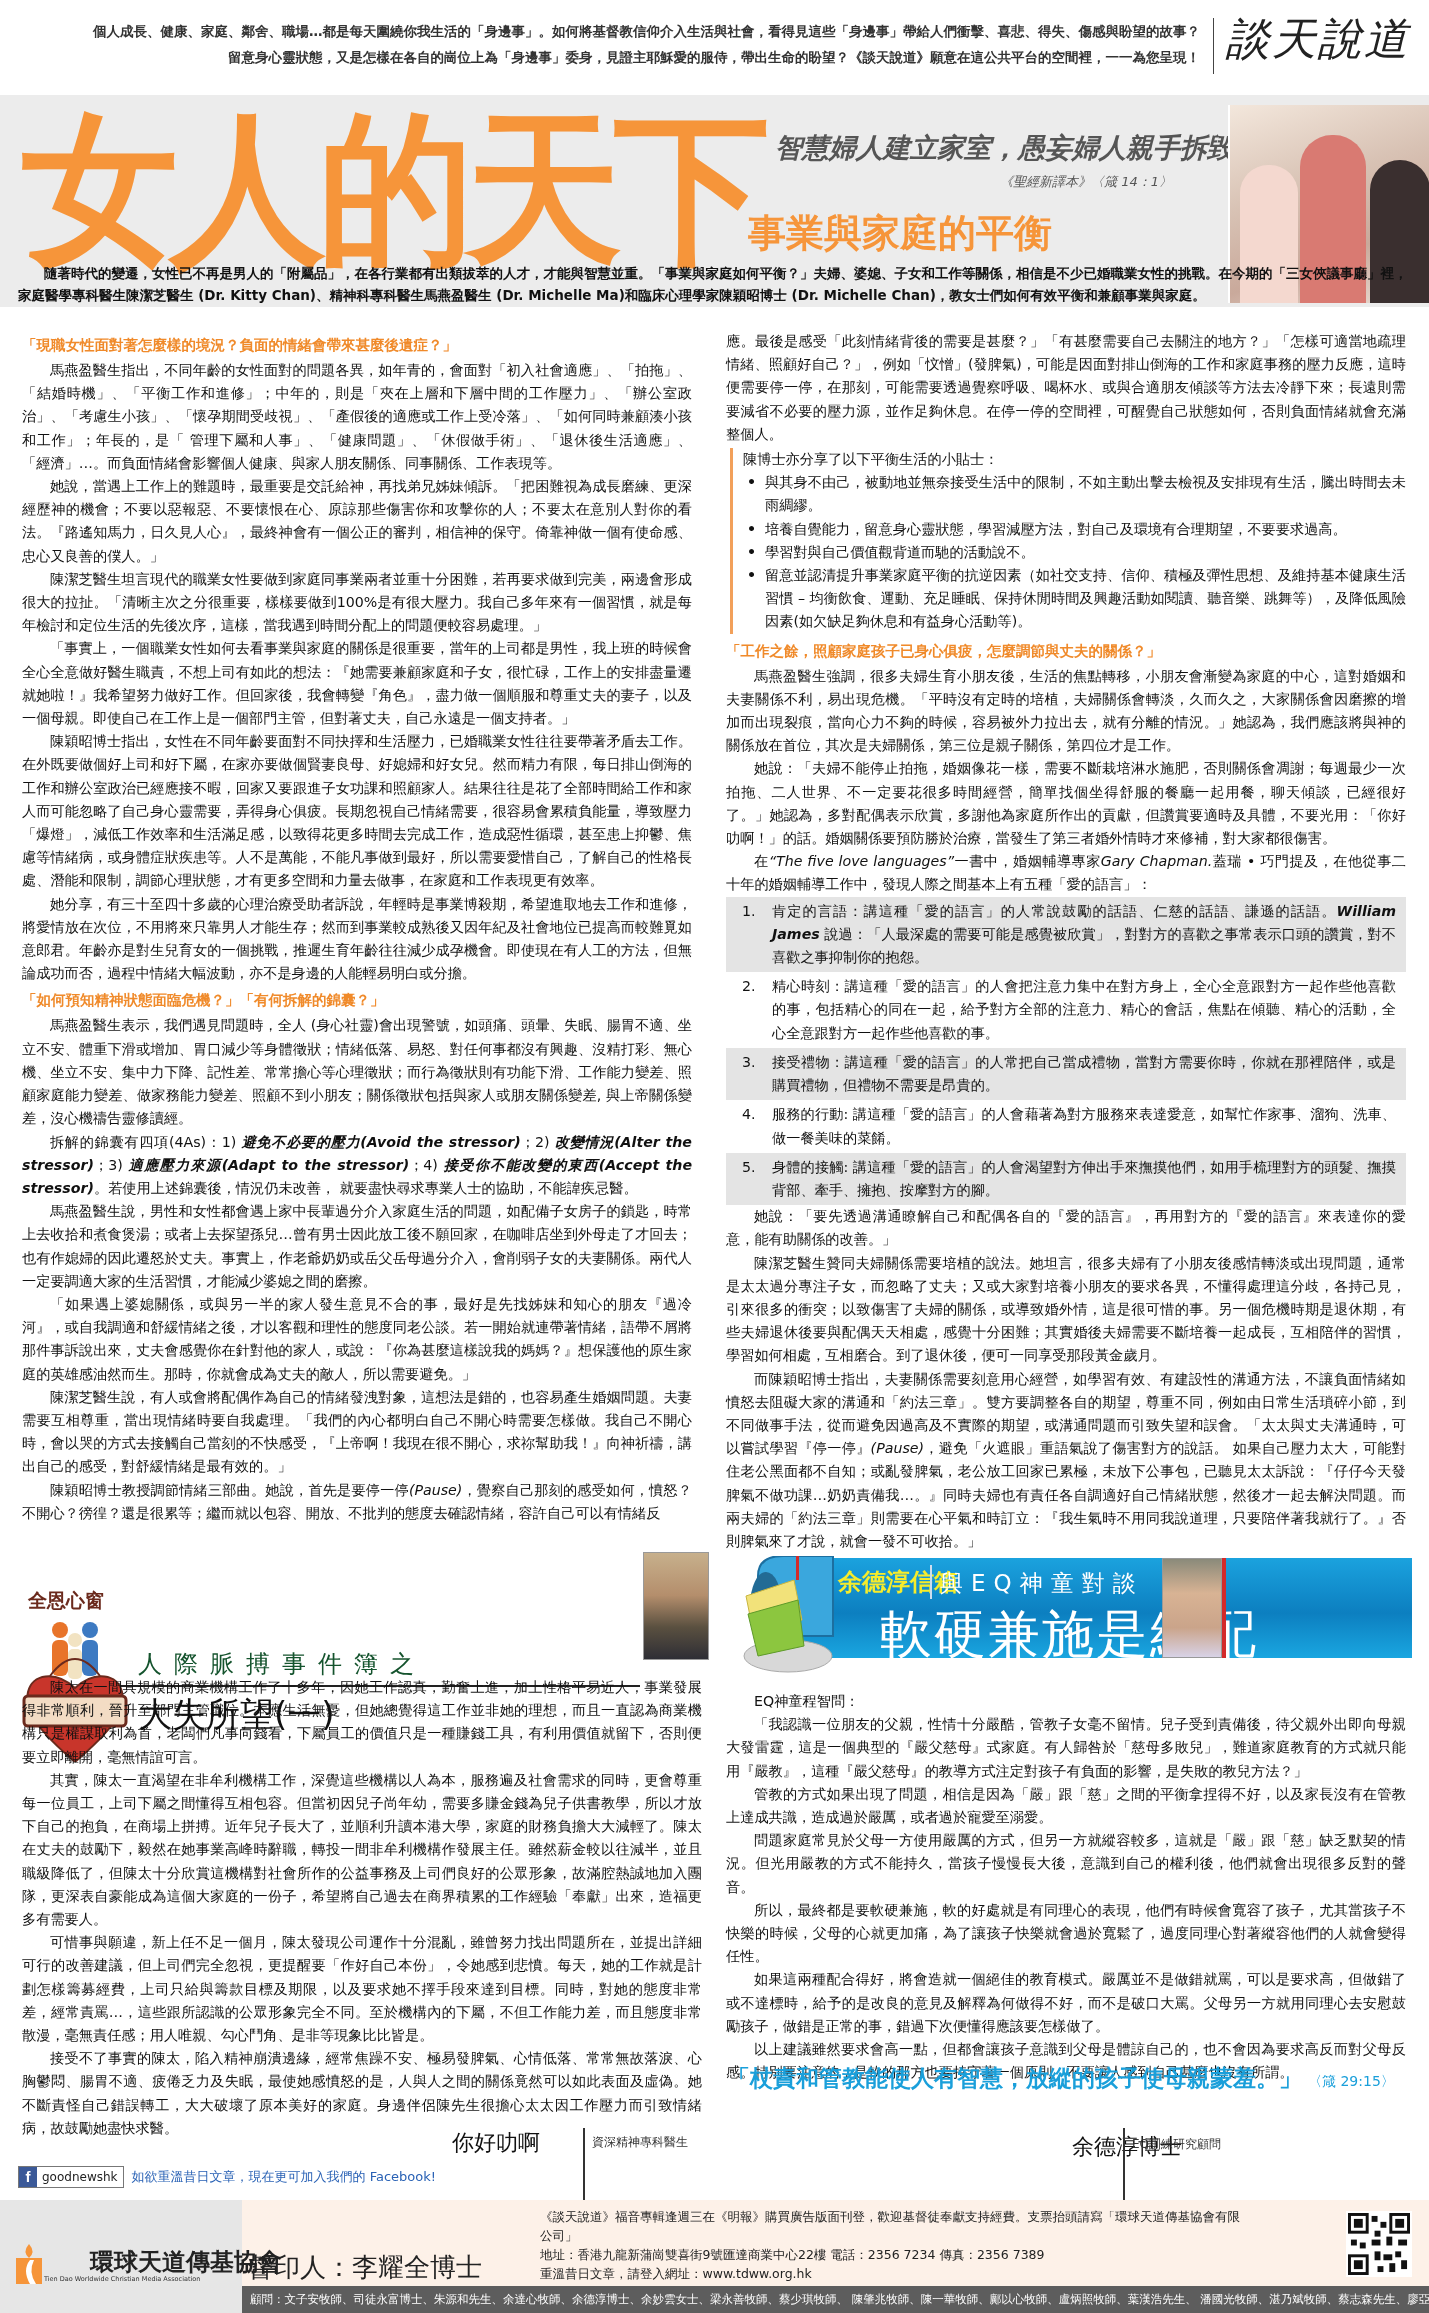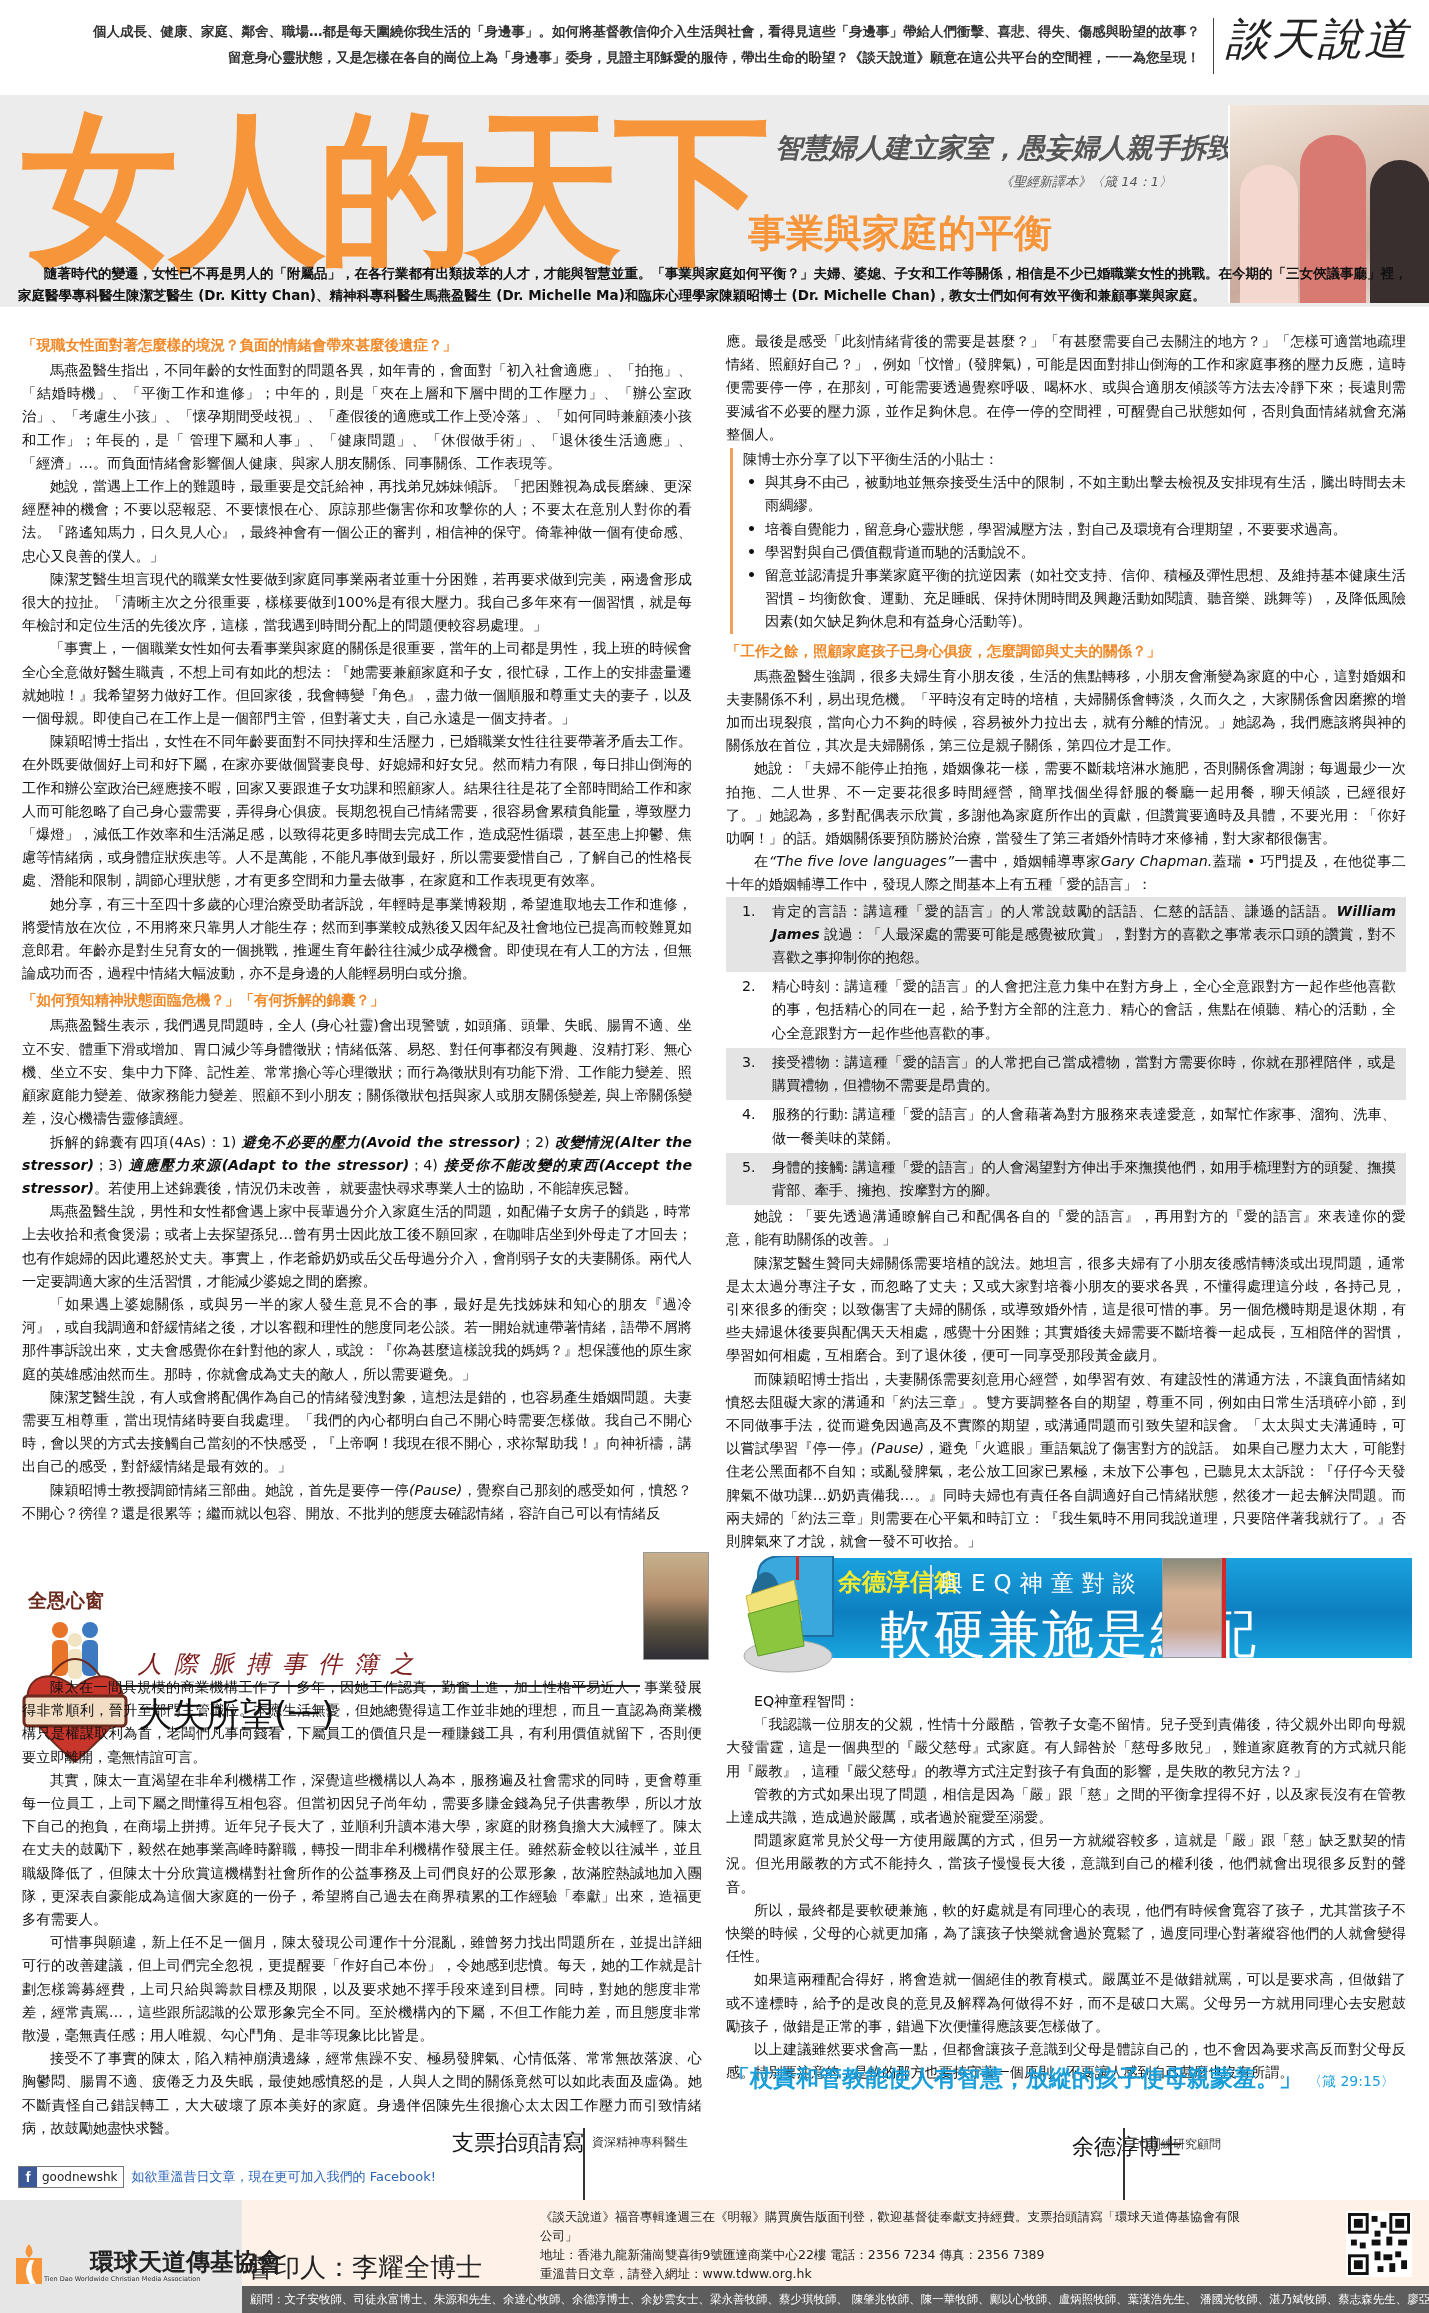--- a/index.html
+++ b/index.html
@@ -34,21 +34,21 @@
   .tips-box { border-left: 3px solid #f2a05a; padding-left: 10px; margin: 2px 0 4px 4px; }
   .tips-box .tip { position: relative; padding-left: 22px; text-indent: 0; }
   .tips-box .tip::before { content: "•"; position: absolute; left: 4px; top: 0; font-weight: bold; }
 
   .love-item { padding: 3px 10px 3px 46px; position: relative; text-indent: 0; }
   .love-item.shade { background: #e4e4e4; }
   .love-item .num { position: absolute; left: 16px; top: 3px; }
 
   
   .heart-logo { left: 20px; top: 1612px; width: 110px; height: 150px; }
-  .series-label { left: 138px; top: 1648px; font-size: 24px; letter-spacing: 12px; color: #7f1d1d; font-style: italic; }
+  .series-label { left: 138px; top: 1648px; font-size: 24px; letter-spacing: 12px; color: #14532d; }
   .series-rule { left: 120px; top: 1685px; width: 520px; height: 2px; background: #222; }
   .series-title { left: 138px; top: 1692px; font-size: 34px; color: #111; }
   .photo-box { background: linear-gradient(180deg,#c7b08c 0%, #b48e6c 40%, #5a5040 70%, #2e2e35 100%); border: 1px solid #999; }
 
   .sig { font-size: 22px; color: #111; }
   .sig-sub { font-size: 12px; color: #333; }
   .sig-line { width: 2px; background: #333; }
 
   
   .mail-banner { left: 782px; top: 1558px; width: 630px; height: 100px; background: linear-gradient(180deg,#1ba2de 0%,#0c7fc0 55%,#1aa6e0 100%); }
@@ -159,21 +159,21 @@
 <div class="abs series-title">大失所望(一)</div>
 <div class="abs photo-box" style="left:643px; top:1552px; width:66px; height:108px;"></div>
 
 <div class="abs col" style="left:22px; top:1676px; width:680px;">
   <p>陳太在一間具規模的商業機構工作了十多年，因她工作認真，勤奮上進，加上性格平易近人，事業發展得非常順利，晉升至部門主管職位。本應生活無憂，但她總覺得這工作並非她的理想，而且一直認為商業機構只是權謀取利為首，老闆們凡事向錢看，下屬員工的價值只是一種賺錢工具，有利用價值就留下，否則便要立即離開，毫無情誼可言。</p>
   <p>其實，陳太一直渴望在非牟利機構工作，深覺這些機構以人為本，服務遍及社會需求的同時，更會尊重每一位員工，上司下屬之間懂得互相包容。但當初因兒子尚年幼，需要多賺金錢為兒子供書教學，所以才放下自己的抱負，在商場上拼搏。近年兒子長大了，並順利升讀本港大學，家庭的財務負擔大大減輕了。陳太在丈夫的鼓勵下，毅然在她事業高峰時辭職，轉投一間非牟利機構作發展主任。雖然薪金較以往減半，並且職級降低了，但陳太十分欣賞這機構對社會所作的公益事務及上司們良好的公眾形象，故滿腔熱誠地加入團隊，更深表自豪能成為這個大家庭的一份子，希望將自己過去在商界積累的工作經驗「奉獻」出來，造福更多有需要人。</p>
   <p>可惜事與願違，新上任不足一個月，陳太發現公司運作十分混亂，雖曾努力找出問題所在，並提出詳細可行的改善建議，但上司們完全忽視，更提醒要「作好自己本份」，令她感到悲憤。每天，她的工作就是計劃怎樣籌募經費，上司只給與籌款目標及期限，以及要求她不擇手段來達到目標。同時，對她的態度非常差，經常責罵…，這些跟所認識的公眾形象完全不同。至於機構內的下屬，不但工作能力差，而且態度非常散漫，毫無責任感；用人唯親、勾心鬥角、是非等現象比比皆是。</p>
   <p>接受不了事實的陳太，陷入精神崩潰邊緣，經常焦躁不安、極易發脾氣、心情低落、常常無故落淚、心胸鬱悶、腸胃不適、疲倦乏力及失眠，最使她感憤怒的是，人與人之間的關係竟然可以如此表面及虛偽。她不斷責怪自己錯誤轉工，大大破壞了原本美好的家庭。身邊伴侶陳先生很擔心太太因工作壓力而引致情緒病，故鼓勵她盡快求醫。</p>
 </div>
 
-<div class="abs sig" style="left:452px; top:2128px;">支票抬頭請寫</div>
+<div class="abs sig" style="left:452px; top:2128px;">你好叻啊</div>
 <div class="abs sig-line" style="left:583px; top:2128px; height:74px;"></div>
 <div class="abs sig-sub" style="left:592px; top:2134px;">資深精神專科醫生</div>
 
 <div class="abs mail-banner"></div>
 <svg class="abs mailbox-icon" viewBox="0 0 110 120">
   <ellipse cx="50" cy="100" rx="44" ry="16" fill="#d8d8d8" stroke="#aaa"></ellipse>
   <path d="M20 20 Q20 0 45 0 L95 0 L95 80 L20 80 Z" fill="#3aa7dd" stroke="#1c6fa0" stroke-width="2"></path>
   <ellipse cx="28" cy="50" rx="16" ry="34" fill="#226b95"></ellipse>
   <rect x="58" y="-6" width="3" height="30" fill="#d32a2a"></rect>
   <polygon points="8,40 56,24 64,64 16,80" fill="#f2e27a" stroke="#c9b640"></polygon>

